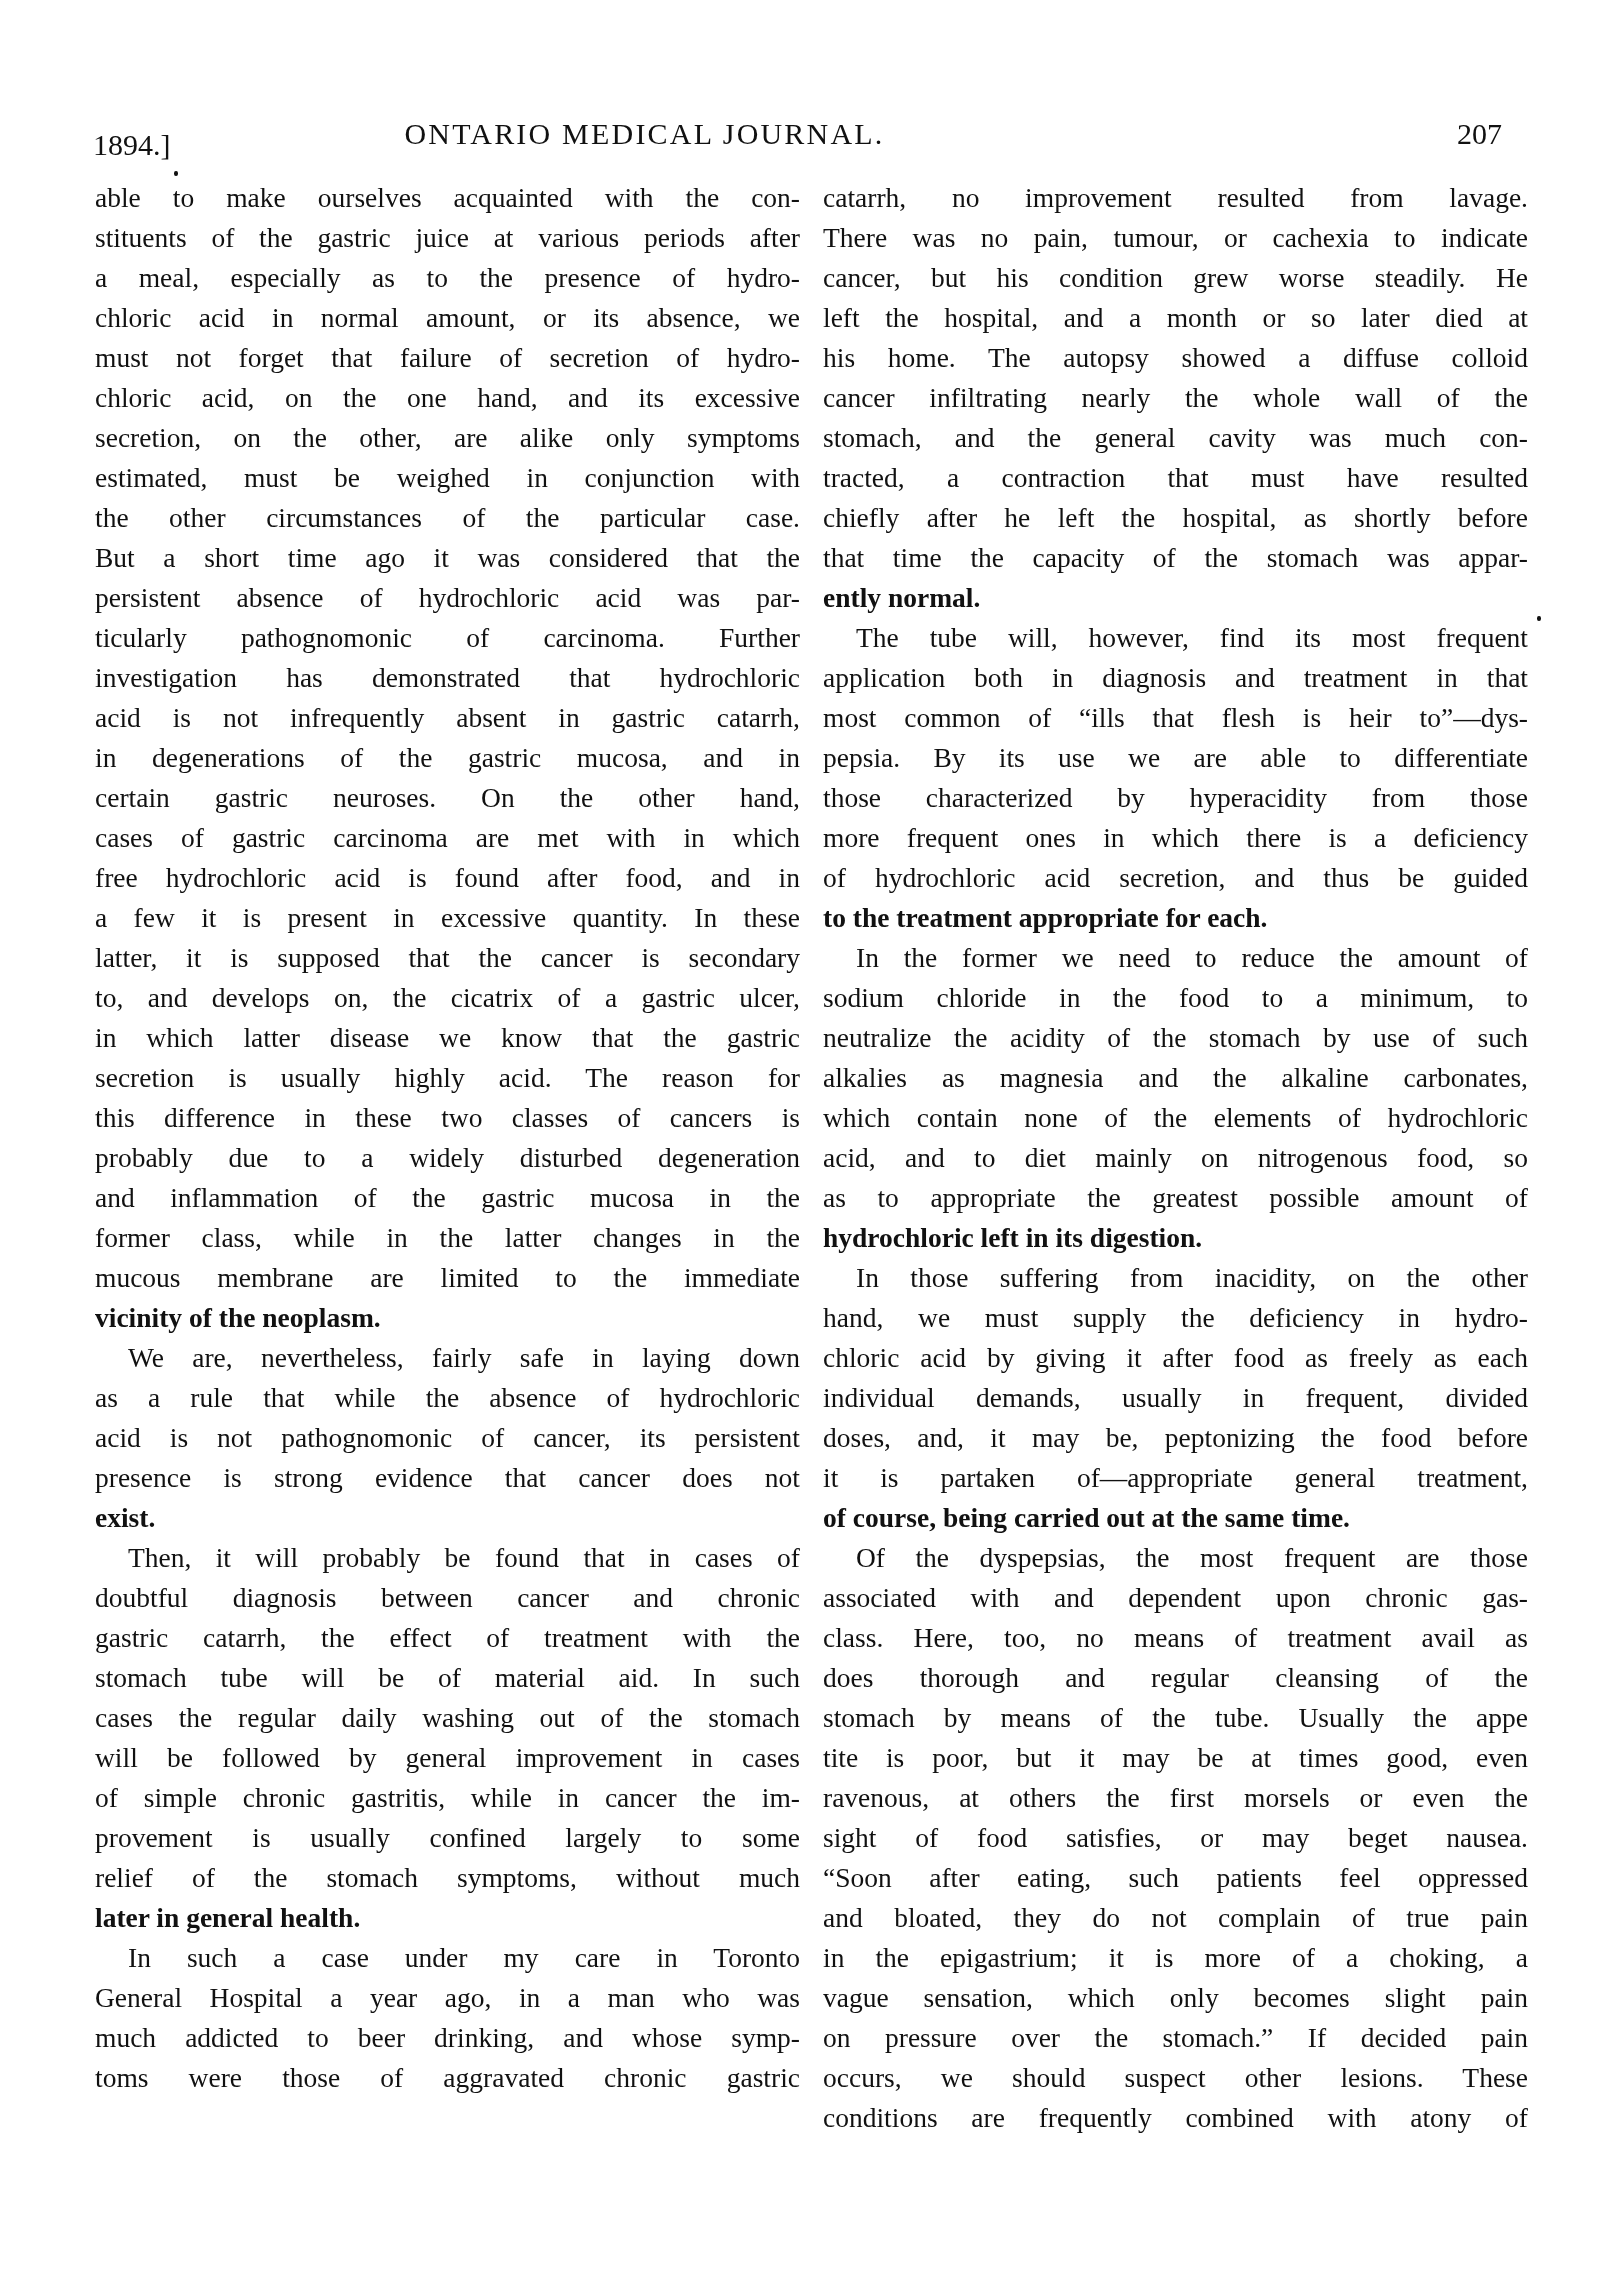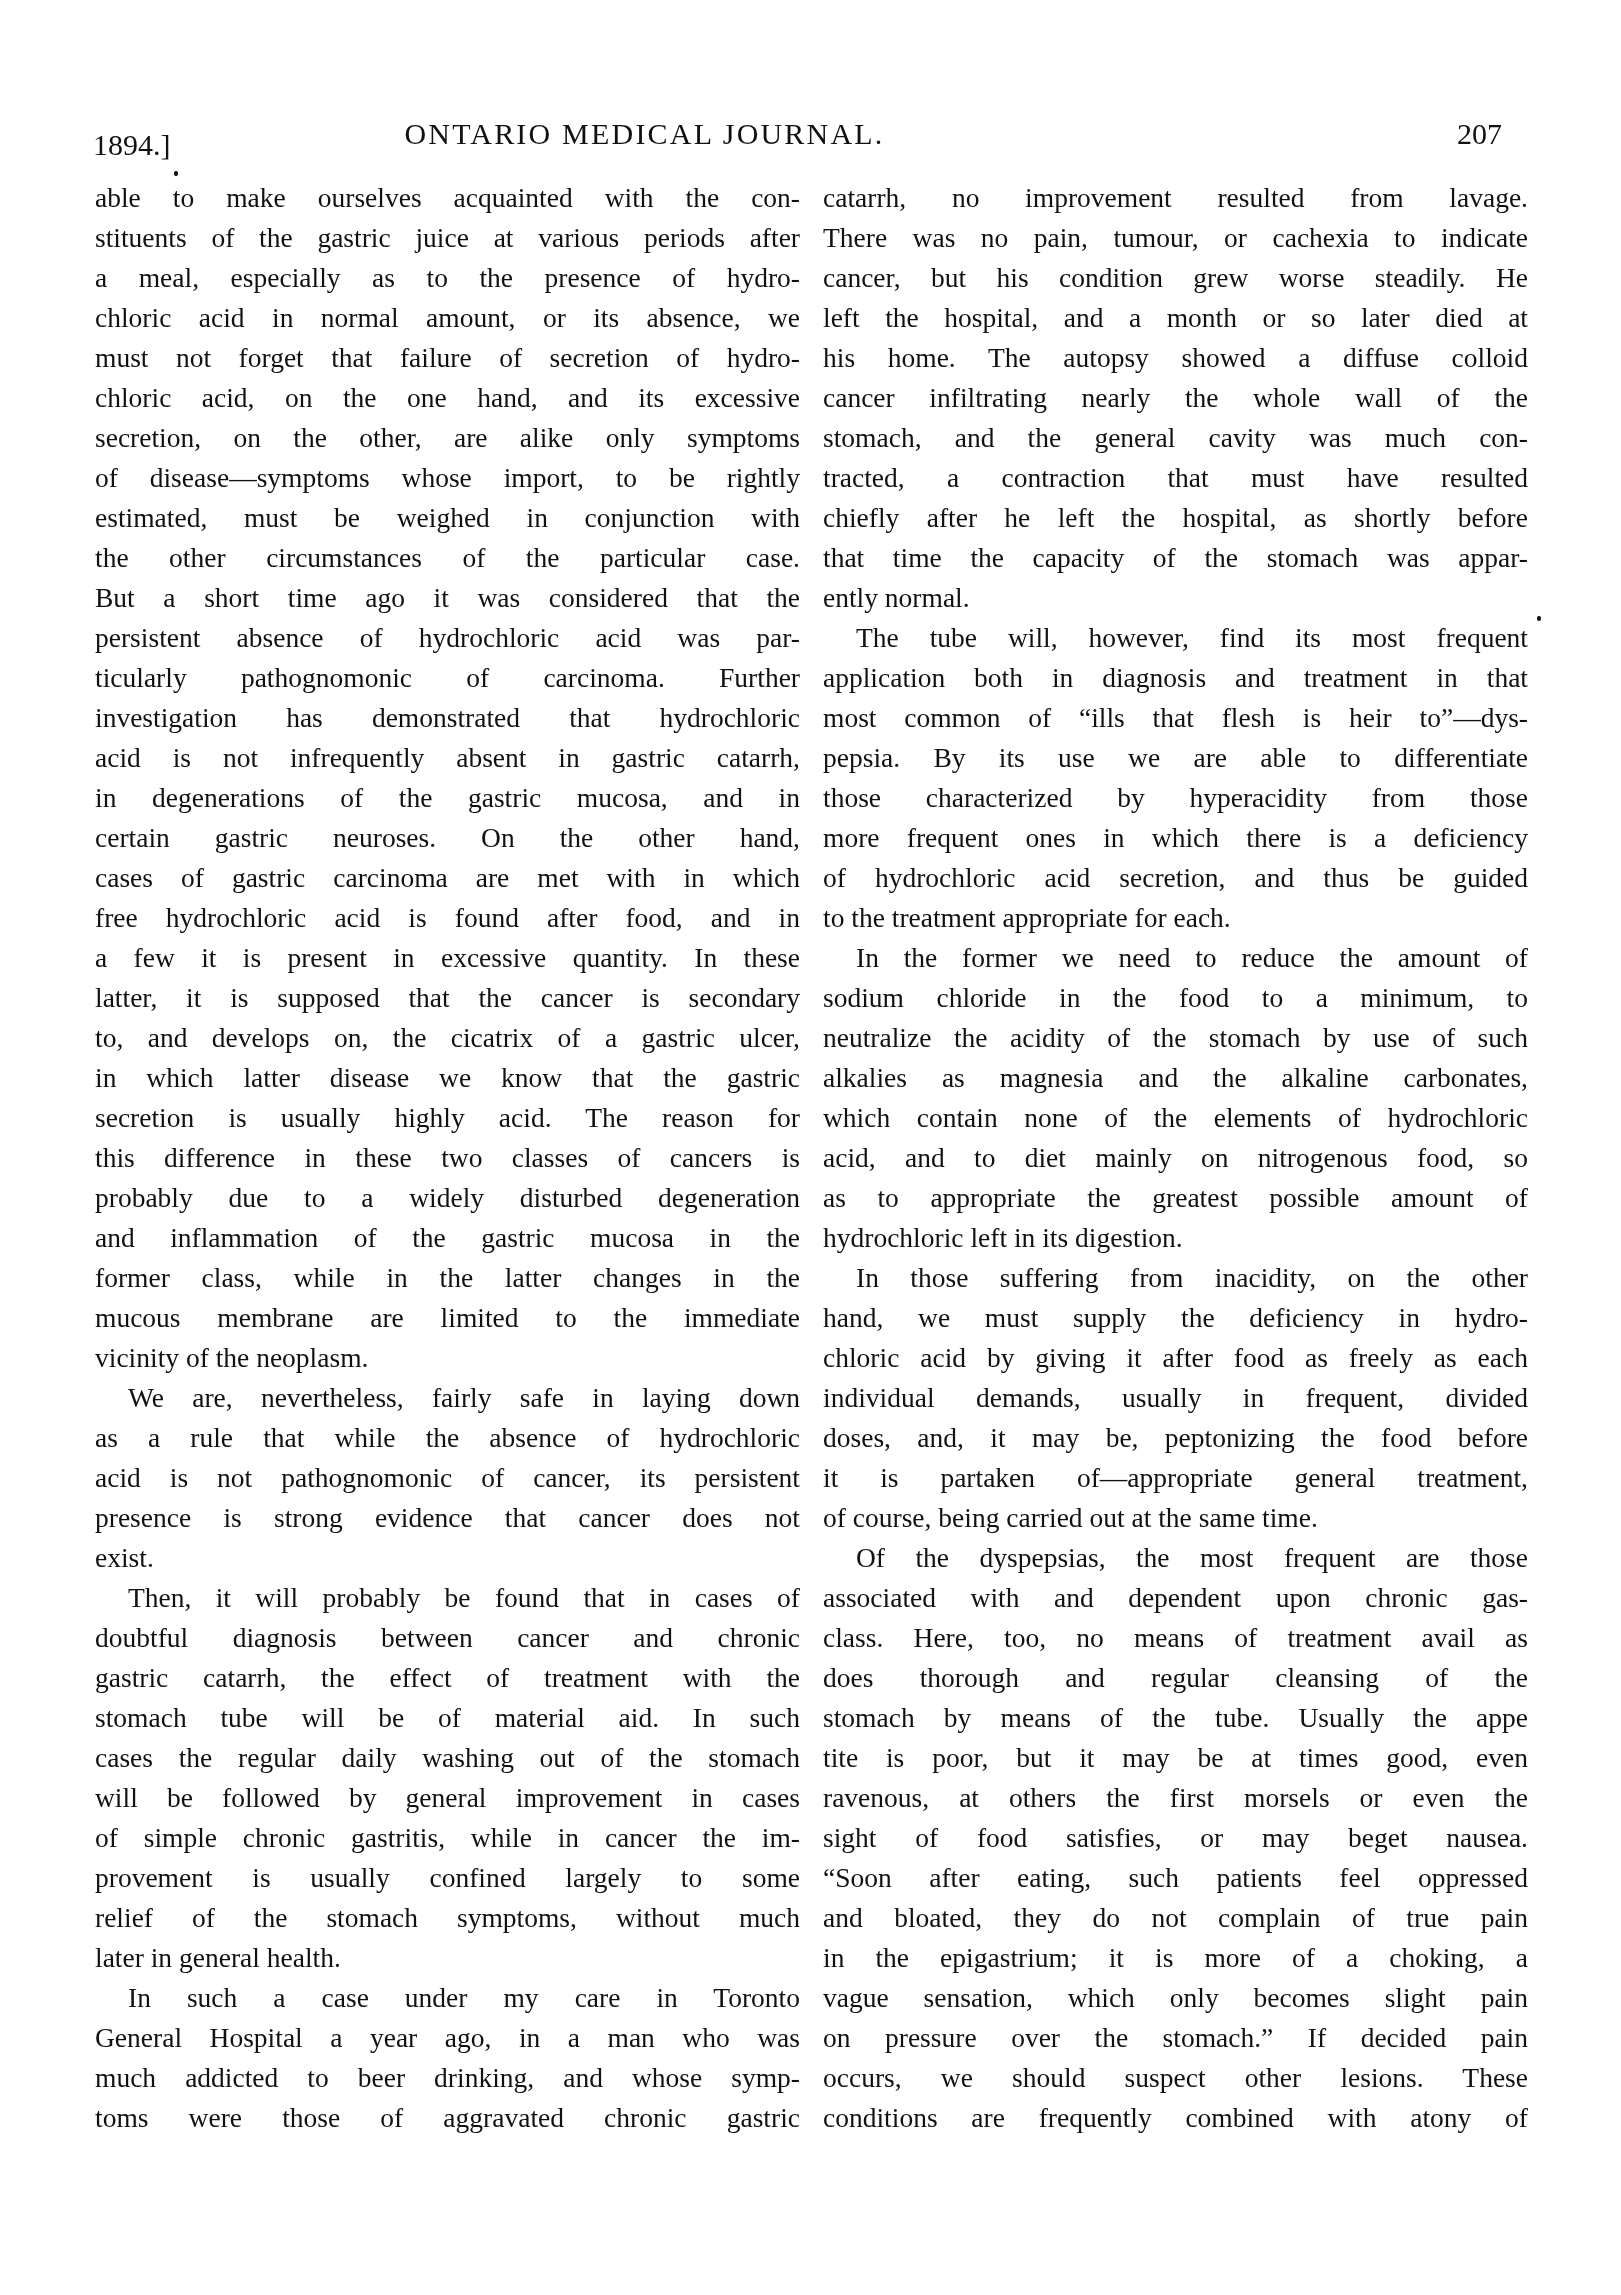--- a/index.html
+++ b/index.html
@@ -59,20 +59,21 @@
     line-height: 40px;
     font-size: 27.5px;
     white-space: nowrap;
     text-align: justify;
     text-align-last: justify;
     overflow: hidden;
   }
   .line.end {
     text-align: left;
     text-align-last: left;
+    font-weight: bold;
   }
   .line.indent {
     padding-left: 33px;
   }
   .artifact-dot {
     position: absolute;
     width: 3.7px;
     height: 4.5px;
     background: #111;
     border-radius: 50%;
@@ -88,21 +89,20 @@
 </div>
 
 <div class="column col-left">
     <span class="line">able to make ourselves acquainted with the con-</span>
     <span class="line">stituents of the gastric juice at various periods after</span>
     <span class="line">a meal, especially as to the presence of hydro-</span>
     <span class="line">chloric acid in normal amount, or its absence, we</span>
     <span class="line">must not forget that failure of secretion of hydro-</span>
     <span class="line">chloric acid, on the one hand, and its excessive</span>
     <span class="line">secretion, on the other, are alike only symptoms</span>
-    <span class="line">of disease—symptoms whose import, to be rightly</span>
     <span class="line">estimated, must be weighed in conjunction with</span>
     <span class="line">the other circumstances of the particular case.</span>
     <span class="line">But a short time ago it was considered that the</span>
     <span class="line">persistent absence of hydrochloric acid was par-</span>
     <span class="line">ticularly pathognomonic of carcinoma. Further</span>
     <span class="line">investigation has demonstrated that hydrochloric</span>
     <span class="line">acid is not infrequently absent in gastric catarrh,</span>
     <span class="line">in degenerations of the gastric mucosa, and in</span>
     <span class="line">certain gastric neuroses. On the other hand,</span>
     <span class="line">cases of gastric carcinoma are met with in which</span>

